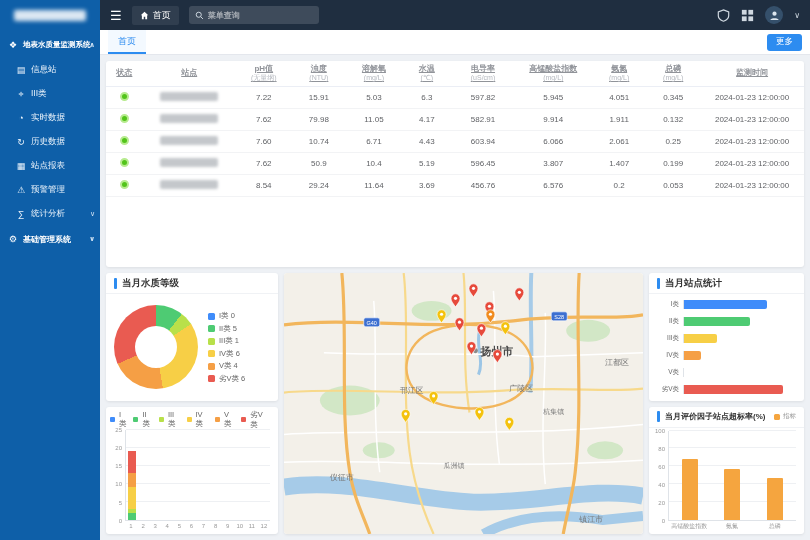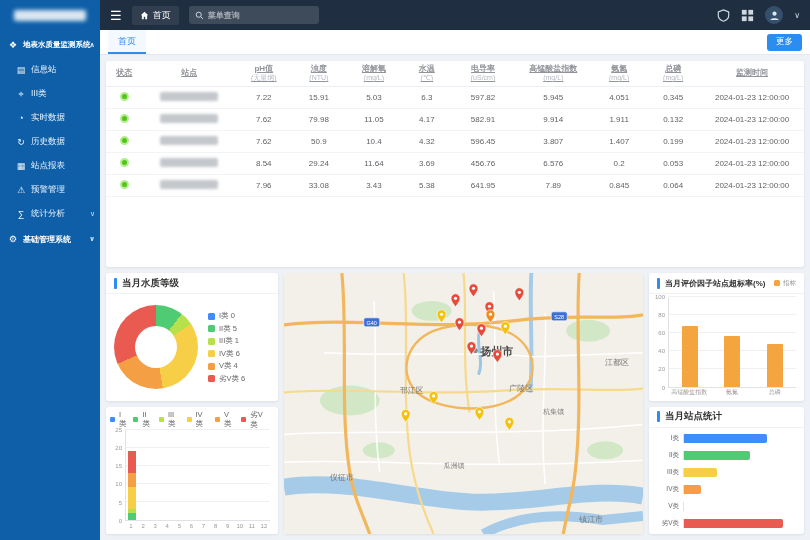--- a/index.html
+++ b/index.html
@@ -249,54 +249,54 @@
                   <td>4.17</td>
                   <td>582.91</td>
                   <td>9.914</td>
                   <td>1.911</td>
                   <td>0.132</td>
                   <td>2024-01-23 12:00:00</td>
                 </tr>
                 <tr>
                   <td><span class="status-dot"></span></td>
                   <td><span class="blur-chip"></span></td>
+                  <td>7.60</td>
+                  <td>10.74</td>
+                  <td>6.71</td>
+                  <td>4.43</td>
+                  <td>603.94</td>
+                  <td>6.066</td>
+                  <td>2.061</td>
+                  <td>0.25</td>
+                  <td>2024-01-23 12:00:00</td>
+                </tr>
+                <tr>
+                  <td><span class="status-dot"></span></td>
+                  <td><span class="blur-chip"></span></td>
                   <td>7.62</td>
                   <td>50.9</td>
                   <td>10.4</td>
-                  <td>4.32</td>
+                  <td>5.19</td>
                   <td>596.45</td>
                   <td>3.807</td>
                   <td>1.407</td>
                   <td>0.199</td>
                   <td>2024-01-23 12:00:00</td>
                 </tr>
                 <tr>
                   <td><span class="status-dot"></span></td>
                   <td><span class="blur-chip"></span></td>
                   <td>8.54</td>
                   <td>29.24</td>
                   <td>11.64</td>
                   <td>3.69</td>
                   <td>456.76</td>
                   <td>6.576</td>
                   <td>0.2</td>
                   <td>0.053</td>
-                  <td>2024-01-23 12:00:00</td>
-                </tr>
-                <tr>
-                  <td><span class="status-dot"></span></td>
-                  <td><span class="blur-chip"></span></td>
-                  <td>7.96</td>
-                  <td>33.08</td>
-                  <td>3.43</td>
-                  <td>5.38</td>
-                  <td>641.95</td>
-                  <td>7.89</td>
-                  <td>0.845</td>
-                  <td>0.064</td>
                   <td>2024-01-23 12:00:00</td>
                 </tr>
               </tbody>
           </table>
         </div>
 
         <div class="dash-row">
 
           <div class="col left-col">
             <div class="panel">
@@ -532,20 +532,64 @@
                     <circle cx="207" cy="41.4" r="1.6" fill="#ffffff"></circle>
                   </g>
                 </g>
             </svg>
           </div>
 
           <div class="col right-col">
             <div class="panel">
               <div class="panel-header">
                 <span class="accent"></span>
+                <span class="panel-title">当月站点统计</span>
+              </div>
+              <div class="hbar-wrap">
+                  <div class="hbar-row">
+                    <span class="hbar-label">I类</span>
+                    <div class="hbar-track">
+                      <div class="hbar-bar" style="width: 75%; background: rgb(63, 140, 250);"></div>
+                    </div>
+                  </div>
+                  <div class="hbar-row">
+                    <span class="hbar-label">II类</span>
+                    <div class="hbar-track">
+                      <div class="hbar-bar" style="width: 60%; background: rgb(78, 203, 115);"></div>
+                    </div>
+                  </div>
+                  <div class="hbar-row">
+                    <span class="hbar-label">III类</span>
+                    <div class="hbar-track">
+                      <div class="hbar-bar" style="width: 30%; background: rgb(247, 207, 70);"></div>
+                    </div>
+                  </div>
+                  <div class="hbar-row">
+                    <span class="hbar-label">IV类</span>
+                    <div class="hbar-track">
+                      <div class="hbar-bar" style="width: 15%; background: rgb(245, 159, 69);"></div>
+                    </div>
+                  </div>
+                  <div class="hbar-row">
+                    <span class="hbar-label">V类</span>
+                    <div class="hbar-track">
+                      <div class="hbar-bar" style="width: 0%; background: rgb(184, 224, 74);"></div>
+                    </div>
+                  </div>
+                  <div class="hbar-row">
+                    <span class="hbar-label">劣V类</span>
+                    <div class="hbar-track">
+                      <div class="hbar-bar" style="width: 90%; background: rgb(233, 91, 81);"></div>
+                    </div>
+                  </div>
+                </div>
+            </div>
+            <div class="panel">
+              <div class="panel-header">
+                <span class="accent"></span>
                 <span class="panel-title small">当月评价因子站点超标率(%)</span>
                 <span class="hdr-legend">
                   <span class="lg-sq" style="background:#f5a53f"></span>
                   <span>指标</span>
                 </span>
               </div>
               <div class="chartbox">
                 <div class="plot-area">
                   <div class="yaxis">
                       <div class="ytick" style="bottom: calc(0% - 3px);">0</div>
@@ -574,63 +618,19 @@
                       </div>
                     </div>
                 </div>
                 <div class="xlabels">
                     <span>高锰酸盐指数</span>
                     <span>氨氮</span>
                     <span>总磷</span>
                   </div>
               </div>
             </div>
-            <div class="panel">
-              <div class="panel-header">
-                <span class="accent"></span>
-                <span class="panel-title">当月站点统计</span>
-              </div>
-              <div class="hbar-wrap">
-                  <div class="hbar-row">
-                    <span class="hbar-label">I类</span>
-                    <div class="hbar-track">
-                      <div class="hbar-bar" style="width: 75%; background: rgb(63, 140, 250);"></div>
-                    </div>
-                  </div>
-                  <div class="hbar-row">
-                    <span class="hbar-label">II类</span>
-                    <div class="hbar-track">
-                      <div class="hbar-bar" style="width: 60%; background: rgb(78, 203, 115);"></div>
-                    </div>
-                  </div>
-                  <div class="hbar-row">
-                    <span class="hbar-label">III类</span>
-                    <div class="hbar-track">
-                      <div class="hbar-bar" style="width: 30%; background: rgb(247, 207, 70);"></div>
-                    </div>
-                  </div>
-                  <div class="hbar-row">
-                    <span class="hbar-label">IV类</span>
-                    <div class="hbar-track">
-                      <div class="hbar-bar" style="width: 15%; background: rgb(245, 159, 69);"></div>
-                    </div>
-                  </div>
-                  <div class="hbar-row">
-                    <span class="hbar-label">V类</span>
-                    <div class="hbar-track">
-                      <div class="hbar-bar" style="width: 0%; background: rgb(184, 224, 74);"></div>
-                    </div>
-                  </div>
-                  <div class="hbar-row">
-                    <span class="hbar-label">劣V类</span>
-                    <div class="hbar-track">
-                      <div class="hbar-bar" style="width: 90%; background: rgb(233, 91, 81);"></div>
-                    </div>
-                  </div>
-                </div>
-            </div>
           </div>
 
         </div>
       </div>
     </div>
   </div>
 </div>
 
 </body></html>

